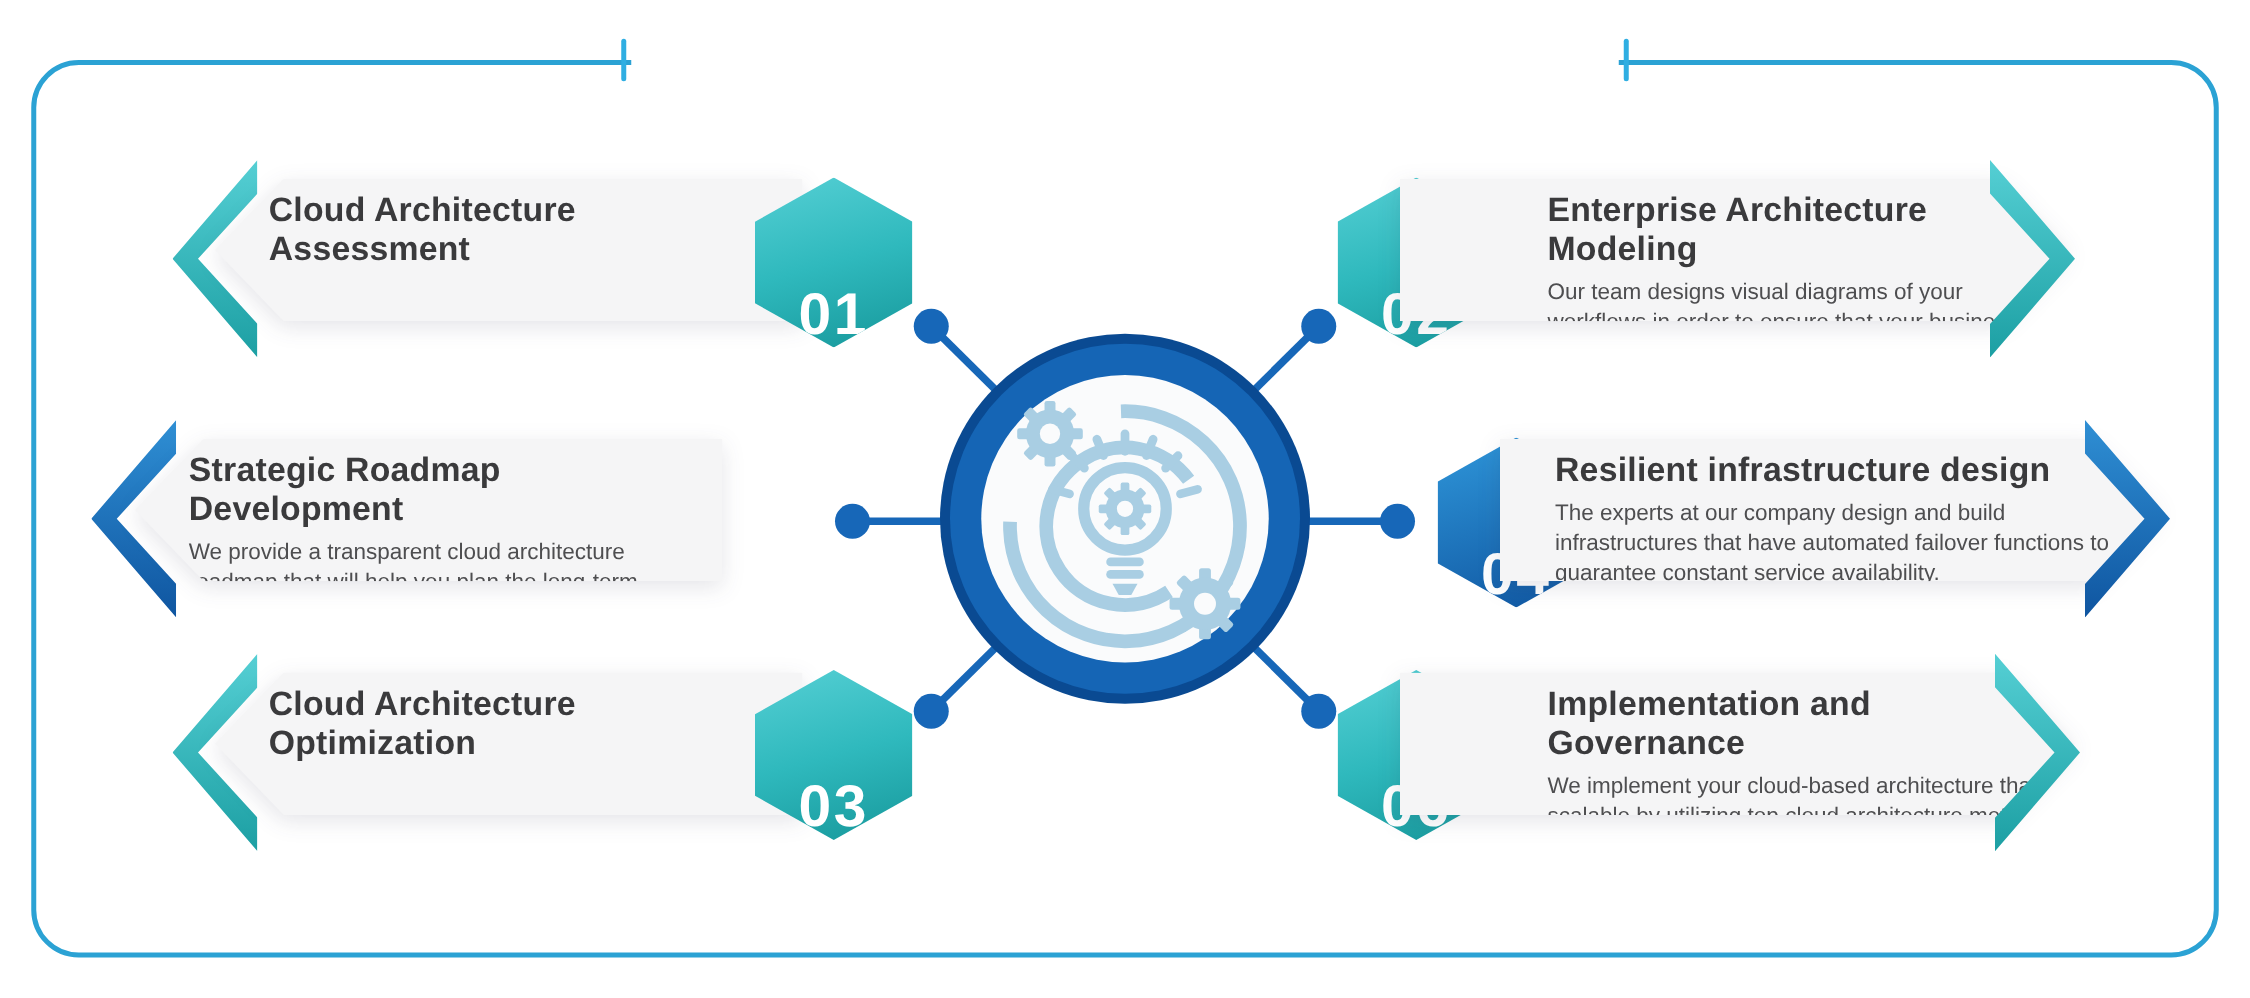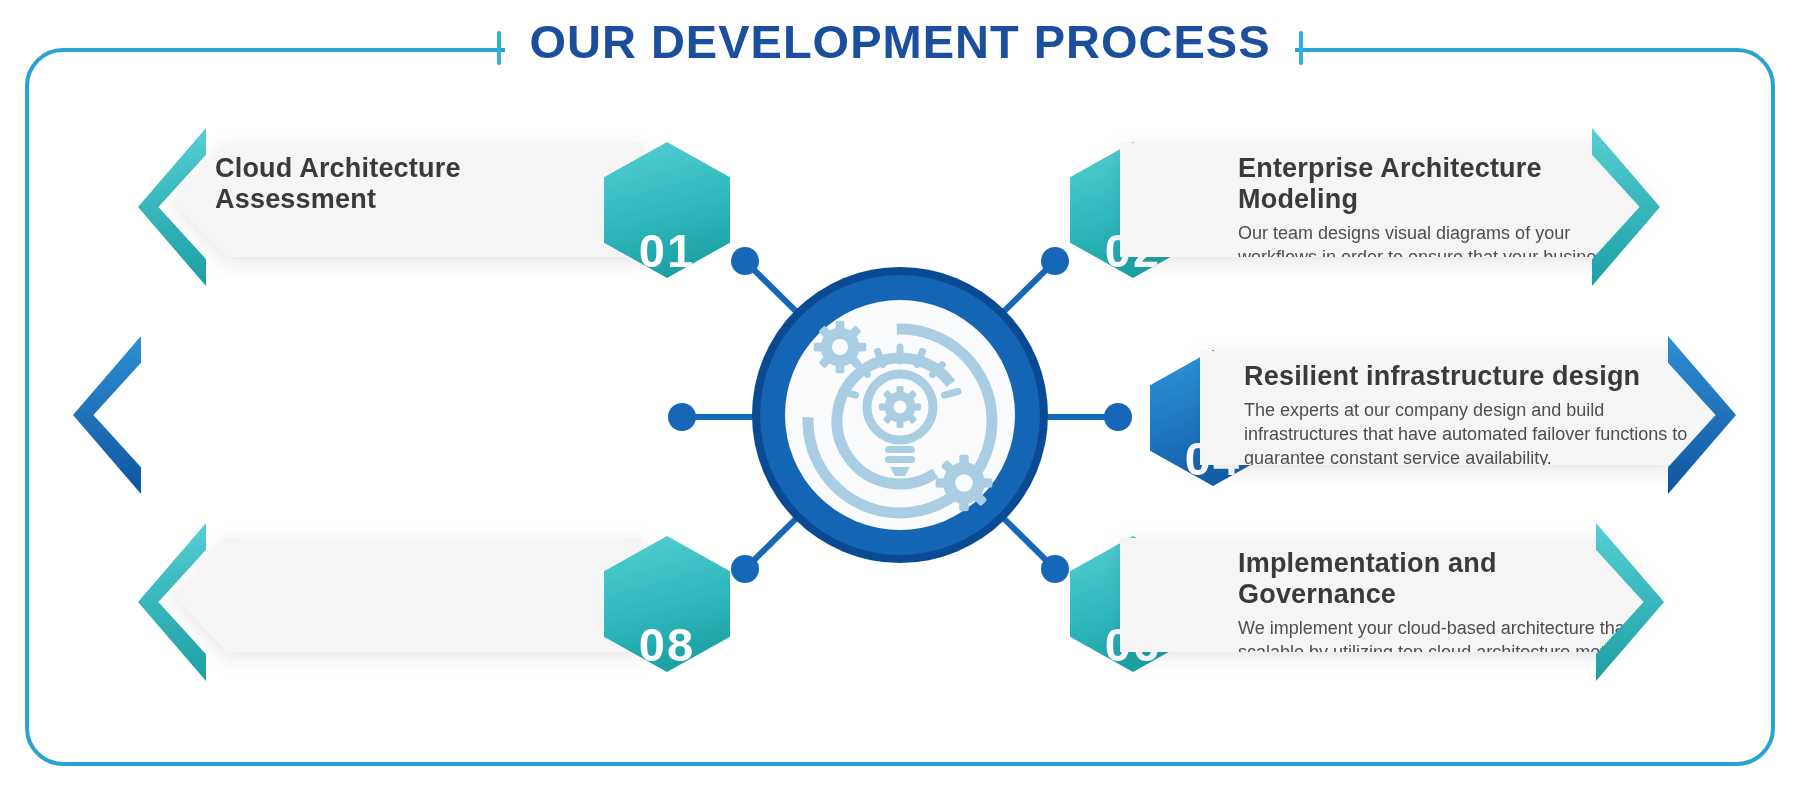--- a/index.html
+++ b/index.html
@@ -59,21 +59,20 @@
 </style>
 </head>
 <body>
 
 <div id="stage">
 
   <div class="frame"></div>
   <div class="frame-gap"></div>
   <div class="tick l"></div>
   <div class="tick r"></div>
-  <div class="title">OUR DEVELOPMENT PROCESS</div>
 
   <div class="chev left teal-ch" style="left:138px;top:128px"></div>
   <div class="pwrap" style="left:172px;top:143px;width:470px">
     <div class="panel pl" style="padding-left:43px;padding-right:45px">
       <h3>Cloud Architecture Assessment</h3>
     </div>
   </div>
   <div class="hex teal-hex" style="left:604px;top:142px">
     <span>01</span>
   </div>
@@ -83,39 +82,46 @@
   </div>
   <div class="pwrap" style="left:1120px;top:143px;width:535px">
     <div class="panel pr" style="padding-left:118px;padding-right:14px">
       <h3>Enterprise Architecture Modeling</h3>
       <p>Our team designs visual diagrams of your workflows in order to ensure that your business is aligned perfectly.</p>
     </div>
   </div>
   <div class="chev right teal-ch" style="left:1592px;top:128px"></div>
 
   <div class="chev left blue-ch" style="left:73px;top:336px"></div>
+  <div class="pwrap" style="left:108px;top:351px;width:470px">
+    <div class="panel pl" style="padding-left:43px;padding-right:40px">
+      <h3>Strategic Roadmap Development</h3>
+      <p>We provide a transparent cloud architecture roadmap that will help you plan the long-term evolution of your digital infrastructure.</p>
+    </div>
+  </div>
 
   <div class="hex blue-hex" style="left:1150px;top:350px">
     <span>04</span>
   </div>
   <div class="pwrap" style="left:1200px;top:351px;width:528px">
     <div class="panel pr" style="padding-left:44px;padding-right:10px">
       <h3>Resilient infrastructure design</h3>
       <p>The experts at our company design and build infrastructures that have automated failover functions to guarantee constant service availability.</p>
     </div>
   </div>
   <div class="chev right blue-ch" style="left:1668px;top:336px"></div>
 
   <div class="chev left teal-ch" style="left:138px;top:523px"></div>
   <div class="pwrap" style="left:172px;top:538px;width:470px">
     <div class="panel pl" style="padding-left:43px;padding-right:45px">
+      <h3>Cloud Architecture Optimization</h3>
     </div>
   </div>
   <div class="hex teal-hex" style="left:604px;top:536px">
-    <span>08</span>
+    <span>03</span>
   </div>
 
   <div class="hex teal-hex" style="left:1070px;top:536px">
     <span>06</span>
   </div>
   <div class="pwrap" style="left:1120px;top:538px;width:540px">
     <div class="panel pr" style="padding-left:118px;padding-right:10px">
       <h3>Implementation and Governance</h3>
       <p>We implement your cloud-based architecture that is scalable by utilizing top cloud architecture methods and is secure.</p>
     </div>

